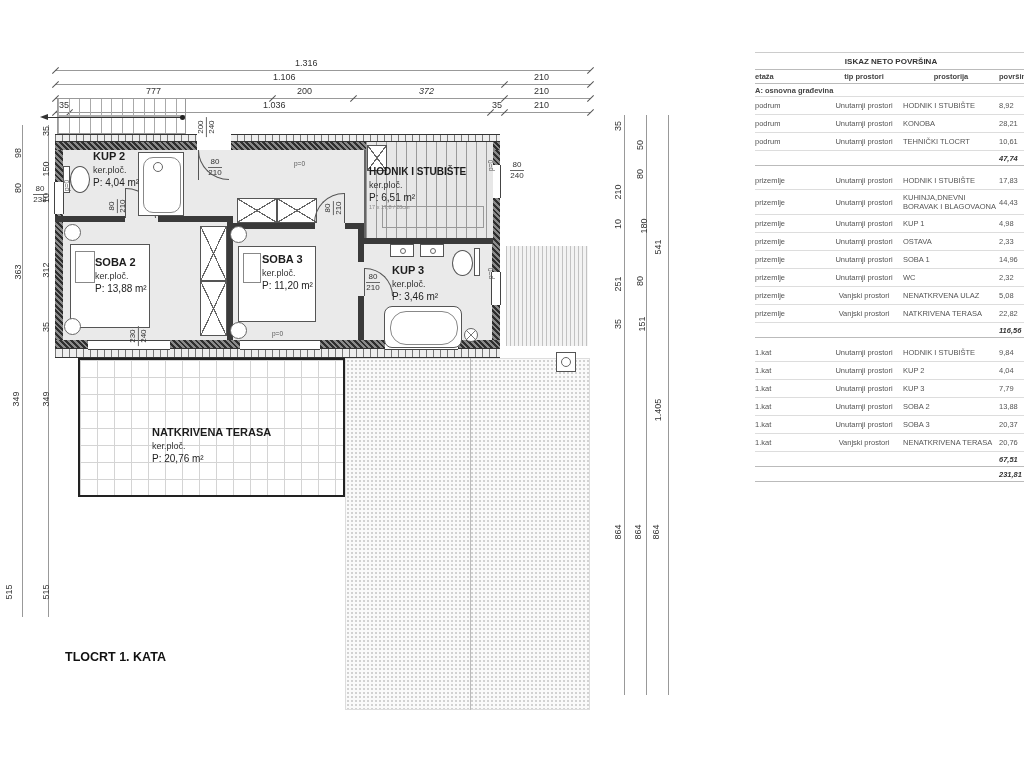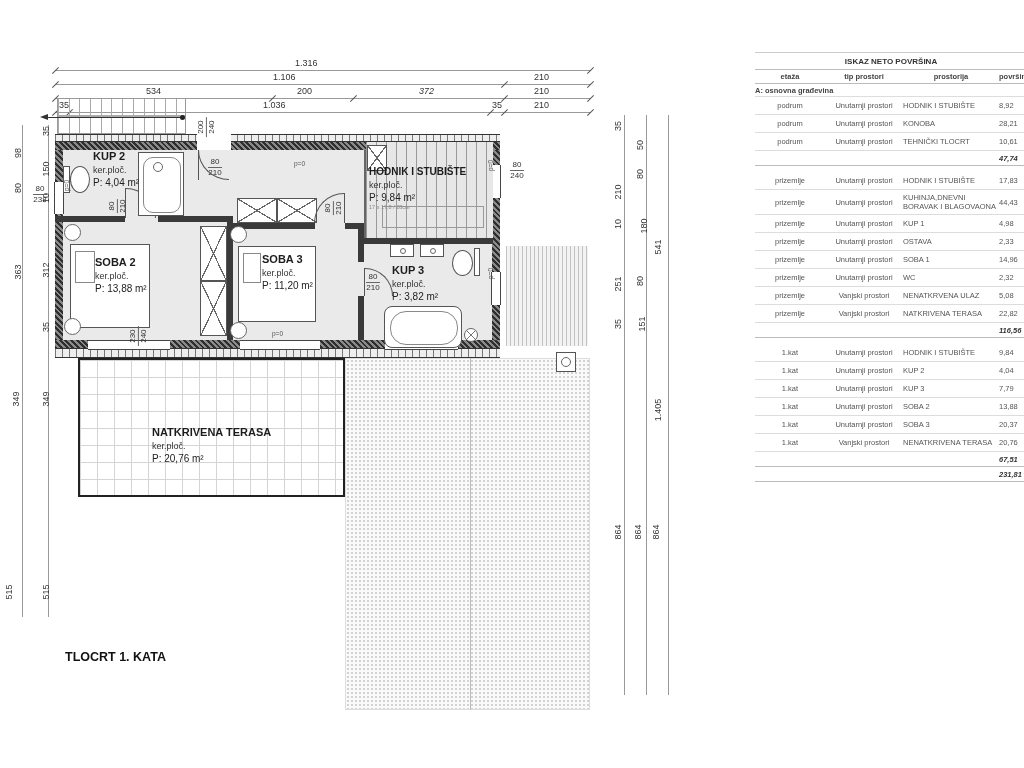--- a/index.html
+++ b/index.html
@@ -64,21 +64,21 @@
   
   .tbl{position:absolute;left:755px;top:52px;width:300px;font-size:7.5px;color:#555;border-top:1px solid #ccc;}
   .ttl{text-align:center;font-weight:bold;font-size:8px;color:#333;padding:4px 0 3px;border-bottom:1px solid #bbb;width:272px;}
   .thead{display:flex;align-items:center;height:13px;font-weight:bold;color:#444;border-bottom:1px solid #bbb;}
   .tsec{display:flex;align-items:center;height:12px;font-weight:bold;color:#444;border-bottom:1px solid #ddd;}
   .trow{display:flex;align-items:center;min-height:17px;border-bottom:1px solid #ddd;}
   .trow2{min-height:24px;}
   .tsub{display:flex;align-items:center;height:14px;border-bottom:1px solid #bbb;}
   .tsub .c4{font-weight:bold;font-style:italic;color:#333;}
   .tspace{height:6px;}
-  .c1{width:70px;text-align:center;}
+  .c1{width:70px;}
   .c2{width:78px;text-align:center;}
   .c3{width:96px;text-align:left;line-height:1.2;}
   .c4{width:26px;text-align:left;white-space:nowrap;overflow:visible;}
   .c4h{width:26px;text-align:left;white-space:nowrap;overflow:hidden;}
 </style>
 </head>
 <body>
 
 <div class="page">
 
@@ -98,21 +98,21 @@
       <div class="tick" style="left:500px;top:98px;"></div>
       <div class="tick" style="left:586px;top:98px;"></div>
     <div class="tick" style="left:51px;top:112px;"></div>
       <div class="tick" style="left:65px;top:112px;"></div>
       <div class="tick" style="left:486px;top:112px;"></div>
       <div class="tick" style="left:500px;top:112px;"></div>
       <div class="tick" style="left:586px;top:112px;"></div>
     <span class="dimtext" style="left:295px;top:58px;">1.316</span>
     <span class="dimtext" style="left:273px;top:72px;">1.106</span>
     <span class="dimtext" style="left:534px;top:72px;">210</span>
-    <span class="dimtext" style="left:146px;top:86px;">534</span>
+    <span class="dimtext" style="left:146px;top:86px;">777</span>
     <span class="dimtext" style="left:297px;top:86px;">200</span>
     <span class="dimtext" style="left:419px;top:86px;font-style:italic;">372</span>
     <span class="dimtext" style="left:534px;top:86px;">210</span>
     <span class="dimtext" style="left:59px;top:100px;">35</span>
     <span class="dimtext" style="left:263px;top:100px;">1.036</span>
     <span class="dimtext" style="left:492px;top:100px;">35</span>
     <span class="dimtext" style="left:534px;top:100px;">210</span>
   </div>
 
   <div>
@@ -251,26 +251,26 @@
     <span class="rarea">P: 13,88 m²</span>
   </div>
   <div class="rlabel" style="left:262px;top:252px;">
     <span class="rname">SOBA 3</span>
     <span class="rfin">ker.ploč.</span>
     <span class="rarea">P: 11,20 m²</span>
   </div>
   <div class="rlabel" style="left:392px;top:263px;">
     <span class="rname">KUP 3</span>
     <span class="rfin">ker.ploč.</span>
-    <span class="rarea">P: 3,82 m²</span>
+    <span class="rarea">P: 3,46 m²</span>
   </div>
   <div class="rlabel" style="left:369px;top:165px;">
     <span class="rname-s">HODNIK I STUBIŠTE</span>
     <span class="rfin">ker.ploč.</span>
-    <span class="rarea">P: 9,84 m²</span>
+    <span class="rarea">P: 6,51 m²</span>
     <span class="rnote">17 x 17,8 / 28cm</span>
   </div>
 
   <span class="tiny tinyrot" style="left:56px;top:182px;">p=0</span>
   <span class="tiny" style="left:294px;top:160px;">p=0</span>
   <span class="tiny" style="left:272px;top:330px;">p=0</span>
   <span class="tiny tinyrot" style="left:480px;top:162px;">p=0</span>
   <span class="tiny tinyrot" style="left:480px;top:270px;">p=0</span>
 
   <div class="frac" style="left:27px;top:184px;width:26px;">

